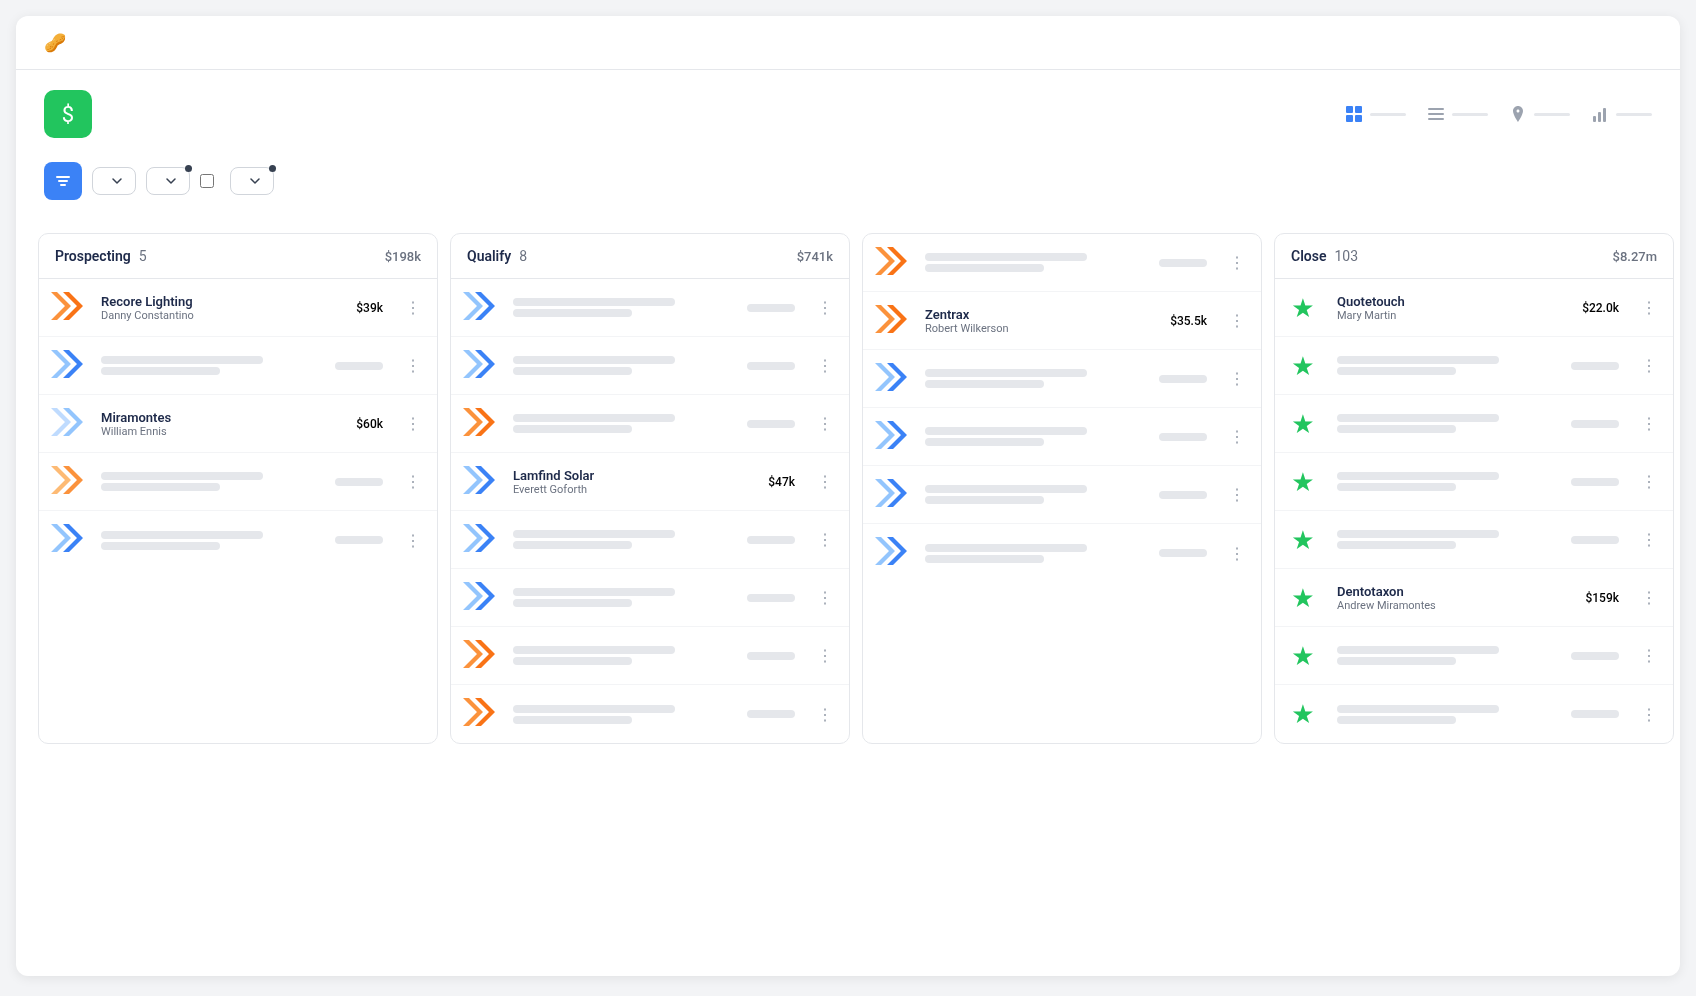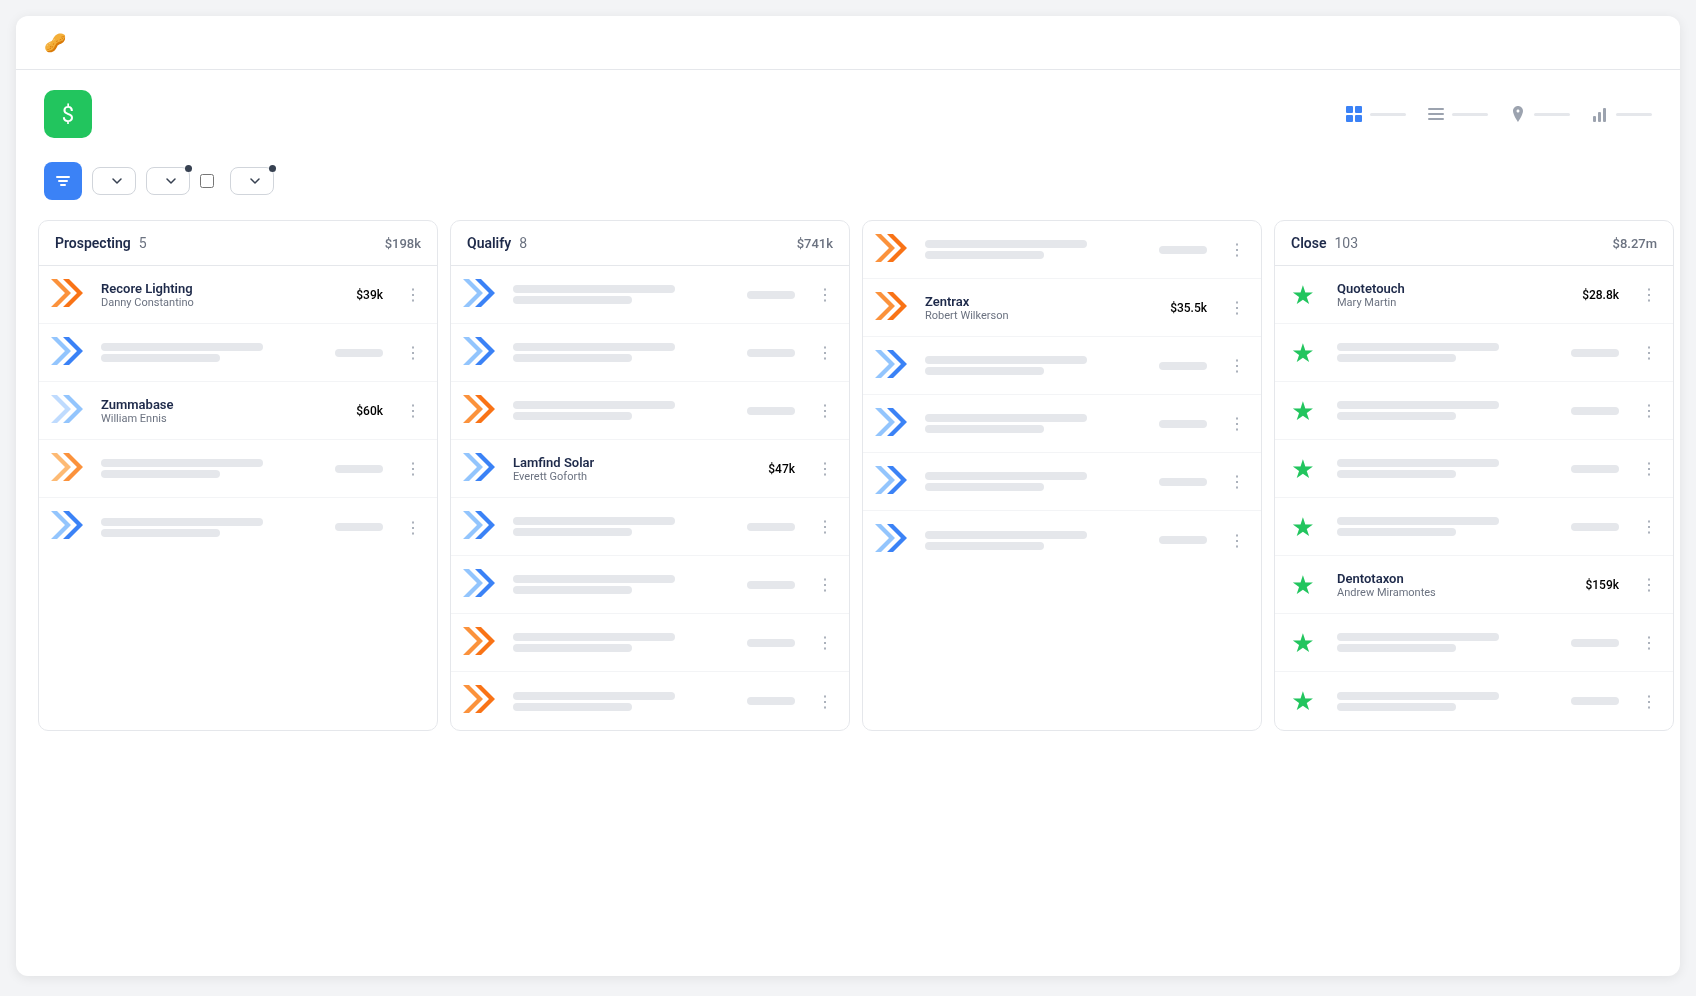--- a/index.html
+++ b/index.html
@@ -107,21 +107,21 @@
       gap: 0;
       padding: 0 16px 16px;
       overflow-x: auto;
     }
     .kanban-column {
       flex: 0 0 calc(25% - 8px);
       min-width: 320px;
       background: #fff;
       border: 1px solid #e5e7eb;
       border-radius: 10px;
-      margin: 4px 6px;
+      margin: 17px 6px;
       overflow: hidden;
     }
     .column-header {
       display: flex;
       align-items: center;
       justify-content: space-between;
       padding: 14px 16px;
       border-bottom: 1px solid #e5e7eb;
       font-size: 14px;
       font-weight: 600;
@@ -287,21 +287,21 @@
               <div class="placeholder-line"></div>
             </div>
             <div class="card-menu">⋮</div>
           </div>
           <div class="card">
             <div class="card-icon"><svg width="32" height="28" viewBox="0 0 32 28" fill="none">
       <polygon points="0,0 14,14 0,28 6,28 20,14 6,0" fill="#bfdbfe"></polygon>
       <polygon points="12,0 26,14 12,28 18,28 32,14 18,0" fill="#93c5fd"></polygon>
     </svg></div>
             <div class="card-content">
-              <div class="card-name">Zummabase</div>
+              <div class="card-name">Miramontes</div>
               <div class="card-person">William Ennis</div>
             </div>
             <div class="card-value">$60k</div>
             <div class="card-menu">⋮</div>
           </div>
           <div class="card">
             <div class="card-icon"><svg width="32" height="28" viewBox="0 0 32 28" fill="none">
       <polygon points="0,0 14,14 0,28 6,28 20,14 6,0" fill="#fdba74"></polygon>
       <polygon points="12,0 26,14 12,28 18,28 32,14 18,0" fill="#fb923c"></polygon>
     </svg></div>
@@ -547,21 +547,21 @@
         </div>
         <div class="column-body">
           <div class="card">
             <div class="card-icon">
               <span style="color:#22c55e;font-size:26px;line-height:1;display:block;text-align:center;">★</span>
             </div>
             <div class="card-content">
               <div class="card-name">Quotetouch</div>
               <div class="card-person">Mary Martin</div>
             </div>
-            <div class="card-value">$28.8k</div>
+            <div class="card-value">$22.0k</div>
             <div class="card-menu">⋮</div>
           </div>
           <div class="card">
             <div class="card-icon">
               <span style="color:#22c55e;font-size:26px;line-height:1;display:block;text-align:center;">★</span>
             </div>
             <div class="card-content">
               <div class="placeholder-line med"></div>
               <div class="placeholder-line short"></div>
             </div>

